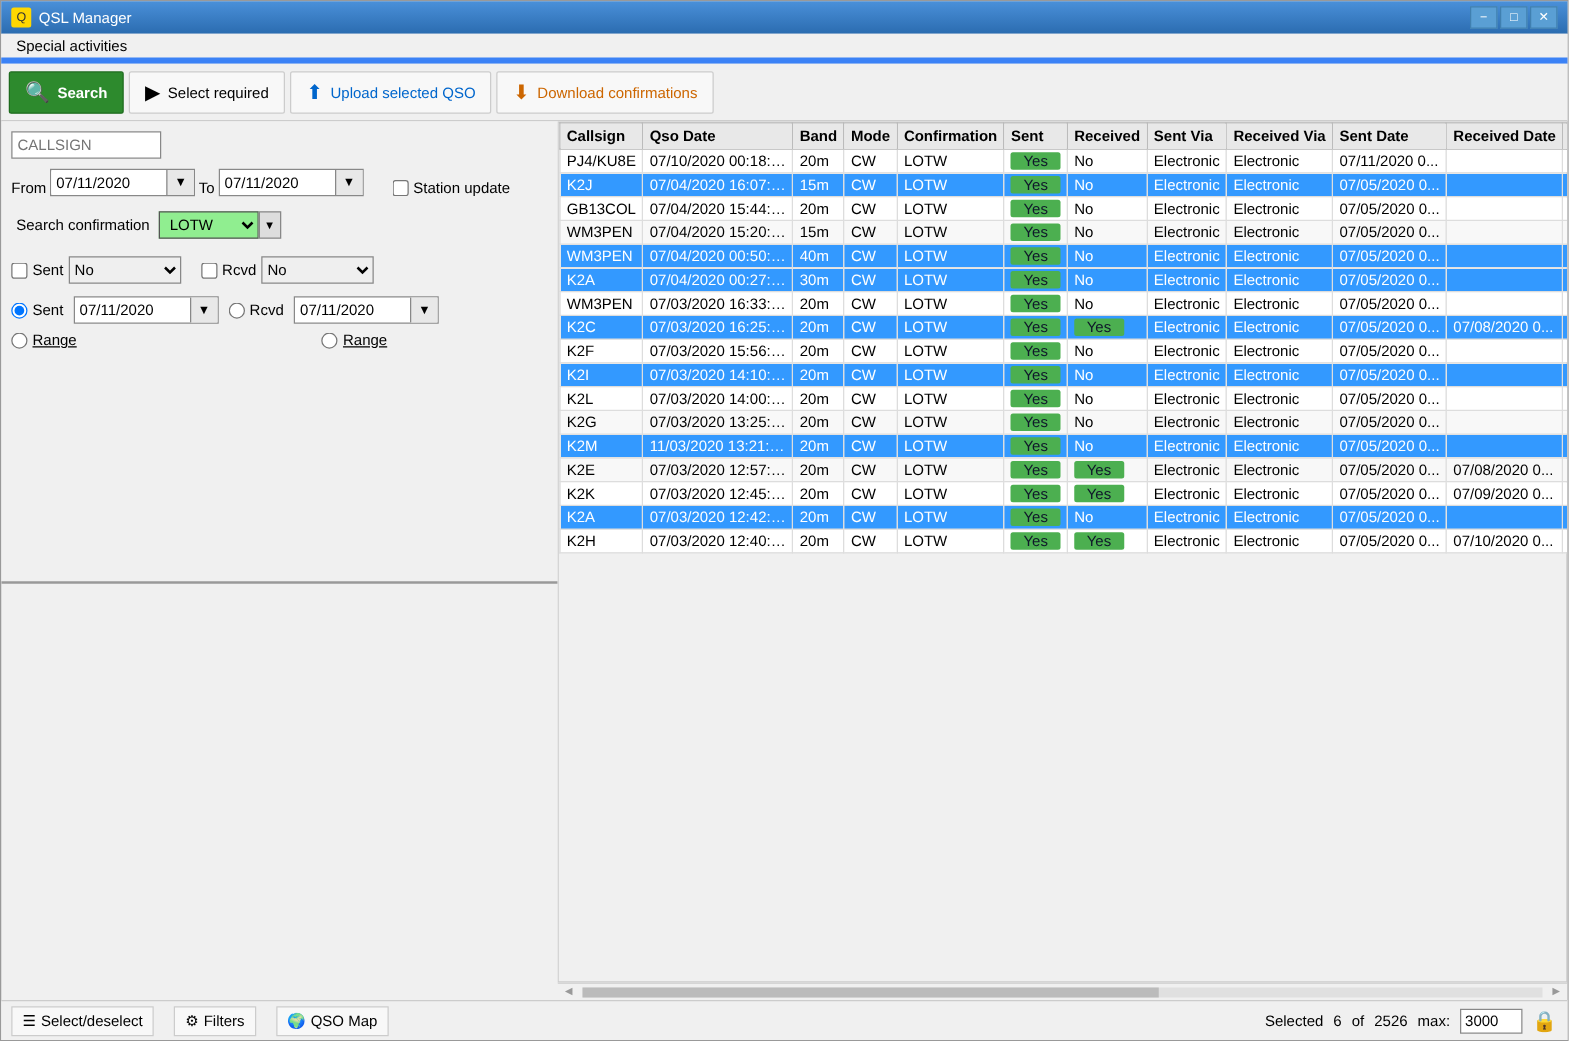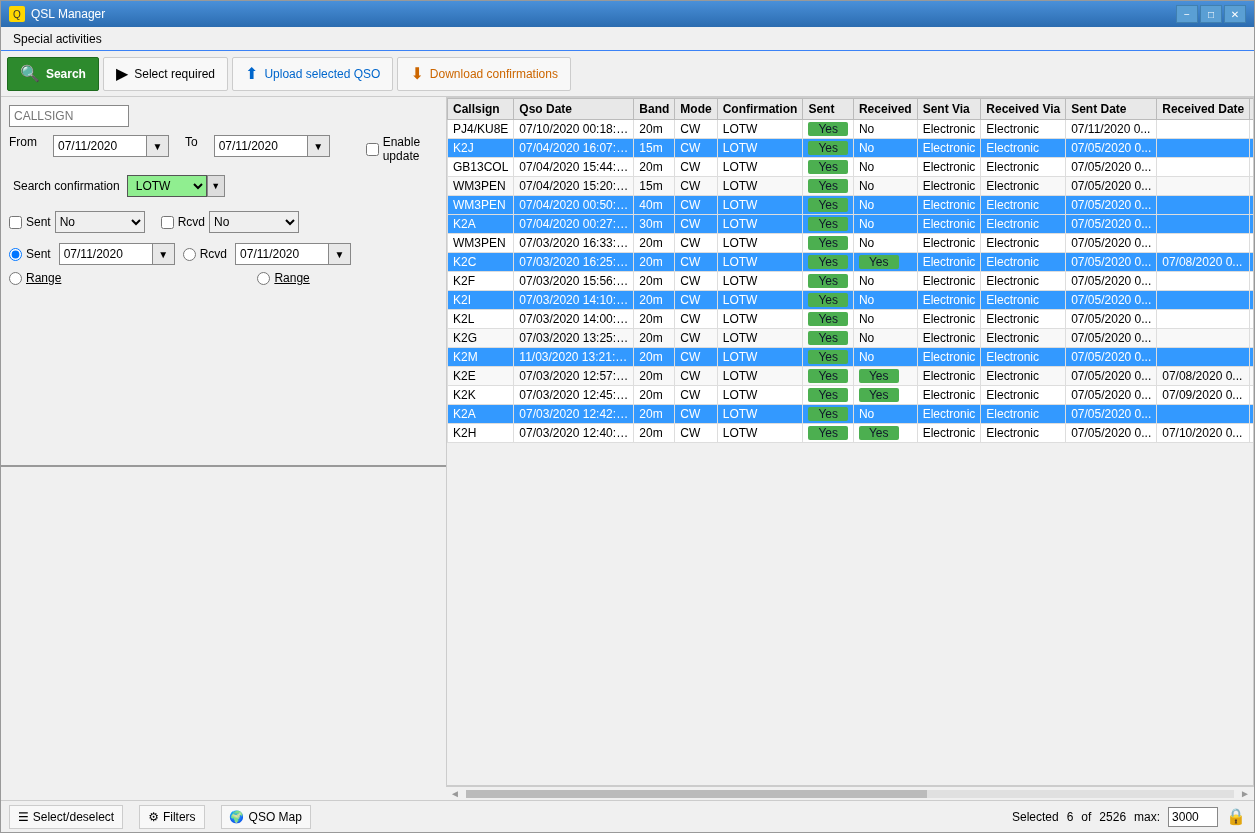--- a/index.html
+++ b/index.html
@@ -6,36 +6,36 @@
     body { background: #f0f0f0; width: 1255px; height: 833px; overflow: hidden; }
     
     .window { width: 1255px; height: 833px; background: #f0f0f0; border: 1px solid #999; display: flex; flex-direction: column; }
     
     .title-bar { background: linear-gradient(to bottom, #4a90d9, #2b6cb0); height: 26px; display: flex; align-items: center; justify-content: space-between; padding: 0 8px; color: white; font-size: 12px; }
     .title-bar-left { display: flex; align-items: center; gap: 6px; }
     .title-bar-icon { width: 16px; height: 16px; background: #ffd700; border-radius: 2px; font-size: 10px; display: flex; align-items: center; justify-content: center; color: #333; }
     .title-bar-controls { display: flex; gap: 2px; }
     .title-btn { width: 22px; height: 18px; background: #5a9fd4; border: 1px solid #4080b0; color: white; cursor: pointer; font-size: 10px; display: flex; align-items: center; justify-content: center; }
     
-    .menu-bar { background: #f0f0f0; height: 24px; display: flex; align-items: center; padding: 0 4px; border-bottom: 1px solid #3b82f6; }
+    .menu-bar { background: #f0f0f0; height: 24px; display: flex; align-items: center; padding: 0 4px; border-bottom: 5px solid #3b82f6; }
     .menu-item { padding: 2px 8px; cursor: pointer; font-size: 12px; }
     
     .toolbar { background: #f0f0f0; height: 46px; display: flex; align-items: center; padding: 4px 6px; gap: 4px; border-bottom: 1px solid #ccc; }
     .tool-btn { display: flex; align-items: center; gap: 6px; padding: 4px 12px; border: 1px solid #ccc; background: #f8f8f8; cursor: pointer; height: 34px; font-size: 13px; font-weight: 500; border-radius: 2px; }
     .tool-btn.search-btn { background: #2d8a2d; color: white; border-color: #1e6b1e; font-weight: bold; font-size: 14px; }
     .tool-btn.upload-btn { color: #0066cc; }
     .tool-btn.download-btn { color: #cc6600; }
     .btn-icon { font-size: 16px; }
     
     .search-panel { background: #f0f0f0; padding: 8px; border-bottom: 2px solid #999; width: 445px; min-height: 370px; }
     
     .callsign-row { margin-bottom: 8px; }
     .callsign-input { width: 120px; height: 22px; border: 1px solid #888; padding: 2px 4px; background: white; font-size: 12px; }
     
-    .date-row { display: flex; align-items: flex-start; gap: 16px; margin-bottom: 8px; }
+    .date-row { display: flex; align-items: flex-end; gap: 3px; margin-bottom: 8px; }
     .date-label { font-size: 12px; }
     .date-field { display: flex; align-items: center; border: 1px solid #888; background: white; height: 22px; }
     .date-input { border: none; width: 92px; padding: 2px 4px; font-size: 12px; outline: none; }
     .date-btn { width: 22px; height: 20px; background: #e8e8e8; border-left: 1px solid #888; cursor: pointer; display: flex; align-items: center; justify-content: center; font-size: 10px; }
     
     .enable-update { display: flex; align-items: center; gap: 4px; margin-left: 20px; font-size: 12px; }
     
     .search-conf-row { display: flex; align-items: center; gap: 7px; margin-bottom: 10px; padding: 4px; background: #f0f0f0; }
     .search-conf-label { font-size: 12px; font-weight: 500; }
     .conf-select-wrapper { display: flex; align-items: center; }
@@ -134,21 +134,21 @@
             <input type="text" class="date-input" value="07/11/2020" style="">
             <div class="date-btn">▼</div>
           </div>
           <span class="date-label">To</span>
           <div class="date-field">
             <input type="text" class="date-input" value="07/11/2020" style="">
             <div class="date-btn">▼</div>
           </div>
           <label class="enable-update">
             <input type="checkbox" style="">
-            <span>Enable update</span>
+            <span>Station update</span>
           </label>
         </div>
 
         <div class="search-conf-row">
           <span class="search-conf-label">Search confirmation</span>
           <div class="conf-select-wrapper">
             <select class="conf-select">
               <option>LOTW</option>
               <option>eQSL</option>
               <option>Paper</option>

